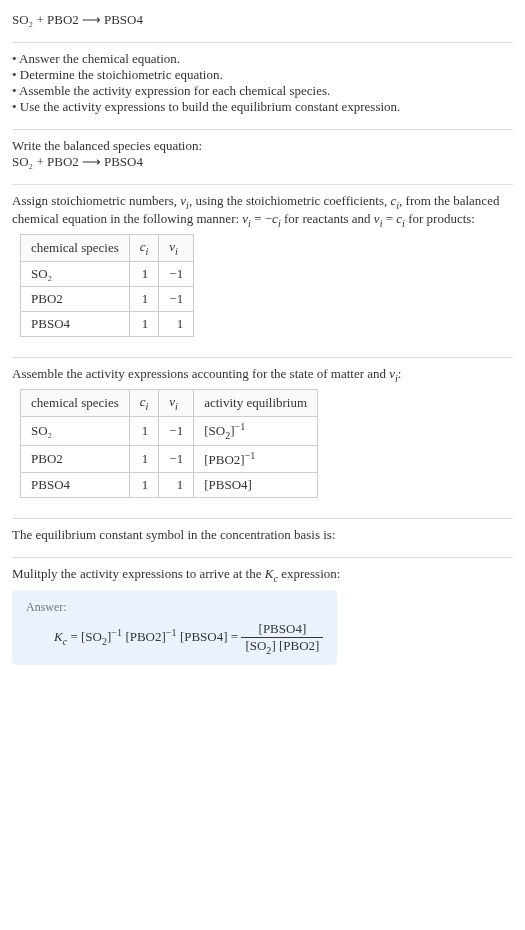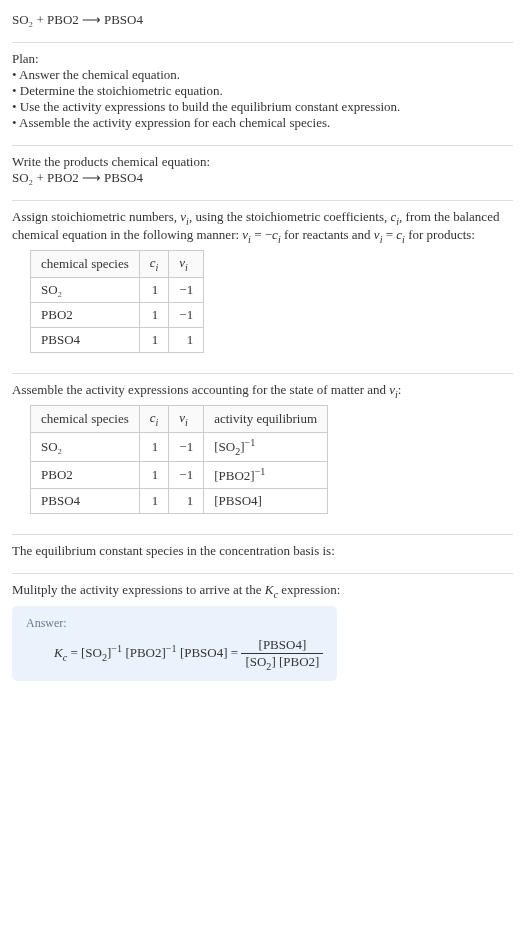--- a/index.html
+++ b/index.html
@@ -15,21 +15,21 @@
   .section {
     padding: 4px 0 10px 0;
   }
   .hr {
     border: none;
     border-top: 1px solid #ddd;
     margin: 4px 0;
   }
   table {
     border-collapse: collapse;
-    margin: 6px 18px;
+    margin: 6px 8px;
   }
   th, td {
     border: 1px solid #ccc;
     padding: 4px 10px;
     text-align: left;
     font-weight: normal;
   }
   th {
     background: #fafafa;
   }
@@ -72,30 +72,29 @@
 </style>
 </head>
 <body>
 
 <div class="section">
   <div>SO₂ + PBO2  ⟶  PBSO4</div>
 </div>
 <hr class="hr">
 
 <div class="section">
-  <div>Plan:</div>
   <div>• Answer the chemical equation.</div>
   <div>• Determine the stoichiometric equation.</div>
+  <div>• Assemble the activity expression for each chemical species.</div>
   <div>• Use the activity expressions to build the equilibrium constant expression.</div>
-  <div>• Assemble the activity expression for each chemical species.</div>
 </div>
 <hr class="hr">
 
 <div class="section">
-  <div>Write the products chemical equation:</div>
+  <div>Write the balanced species equation:</div>
   <div>SO₂ + PBO2  ⟶  PBSO4</div>
 </div>
 <hr class="hr">
 
 <div class="section">
   <div>
     Assign stoichiometric numbers, <i>ν<sub>i</sub></i>, using the stoichiometric coefficients, <i>c<sub>i</sub></i>, from the balanced chemical equation in the following manner: <i>ν<sub>i</sub></i> = −<i>c<sub>i</sub></i> for reactants and <i>ν<sub>i</sub></i> = <i>c<sub>i</sub></i> for products:
   </div>
   <table>
     <tbody>
@@ -153,21 +152,21 @@
       <td class="num">1</td>
       <td class="num">1</td>
       <td>[PBSO4]</td>
     </tr>
   </tbody>
     </table>
 </div>
 <hr class="hr">
 
 <div class="section">
-  <div>The equilibrium constant species in the concentration basis is:</div>
+  <div>The equilibrium constant symbol in the concentration basis is:</div>
 </div>
 <hr class="hr">
 
 <div class="section">
   <div>
     Mulitply the activity expressions to arrive at the <i>K<sub>c</sub></i> expression:
   </div>
   <div class="answer-box">
     <div class="answer-label">Answer:</div>
     <div class="indent nowrap">

